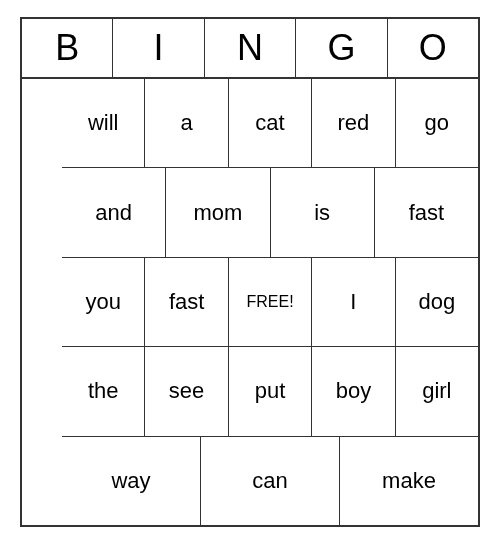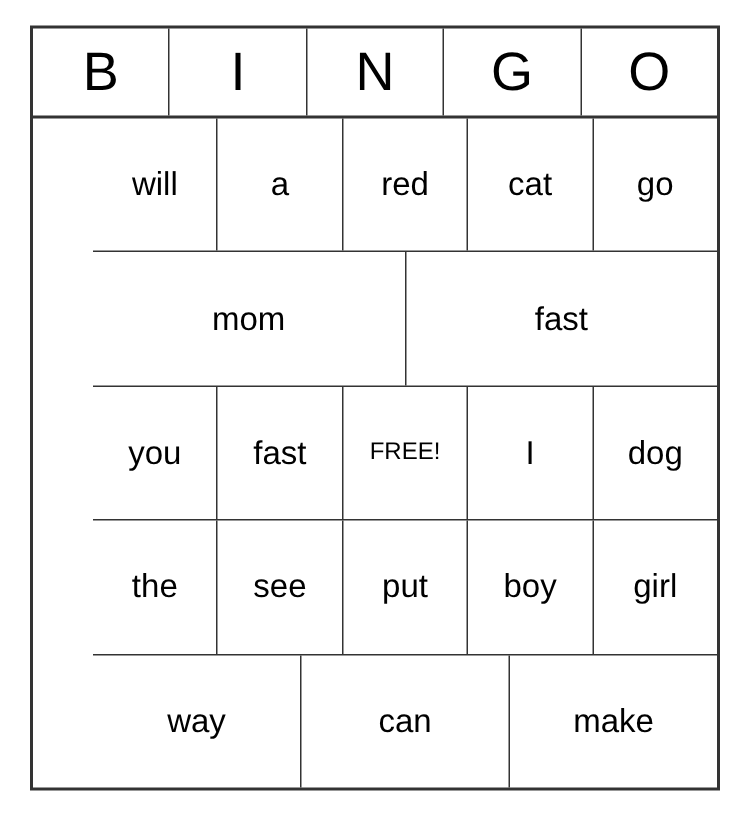--- a/index.html
+++ b/index.html
@@ -92,26 +92,28 @@
       <div class="header-cell">I</div>
       <div class="header-cell">N</div>
       <div class="header-cell">G</div>
       <div class="header-cell">O</div>
     </div>
   <div class="bingo-body">
 
   <div class="bingo-row">
         <div class="bingo-cell">will</div>
         <div class="bingo-cell">a</div>
+        <div class="bingo-cell">cat</div>
         <div class="bingo-cell">red</div>
-        <div class="bingo-cell">cat</div>
         <div class="bingo-cell">go</div>
       </div>
       <div class="bingo-row">
+        <div class="bingo-cell">and</div>
         <div class="bingo-cell">mom</div>
+        <div class="bingo-cell">is</div>
         <div class="bingo-cell">fast</div>
       </div>
       <div class="bingo-row">
         <div class="bingo-cell">you</div>
         <div class="bingo-cell">fast</div>
         <div class="bingo-cell free-cell">FREE!</div>
         <div class="bingo-cell">I</div>
         <div class="bingo-cell">dog</div>
       </div>
       <div class="bingo-row">

